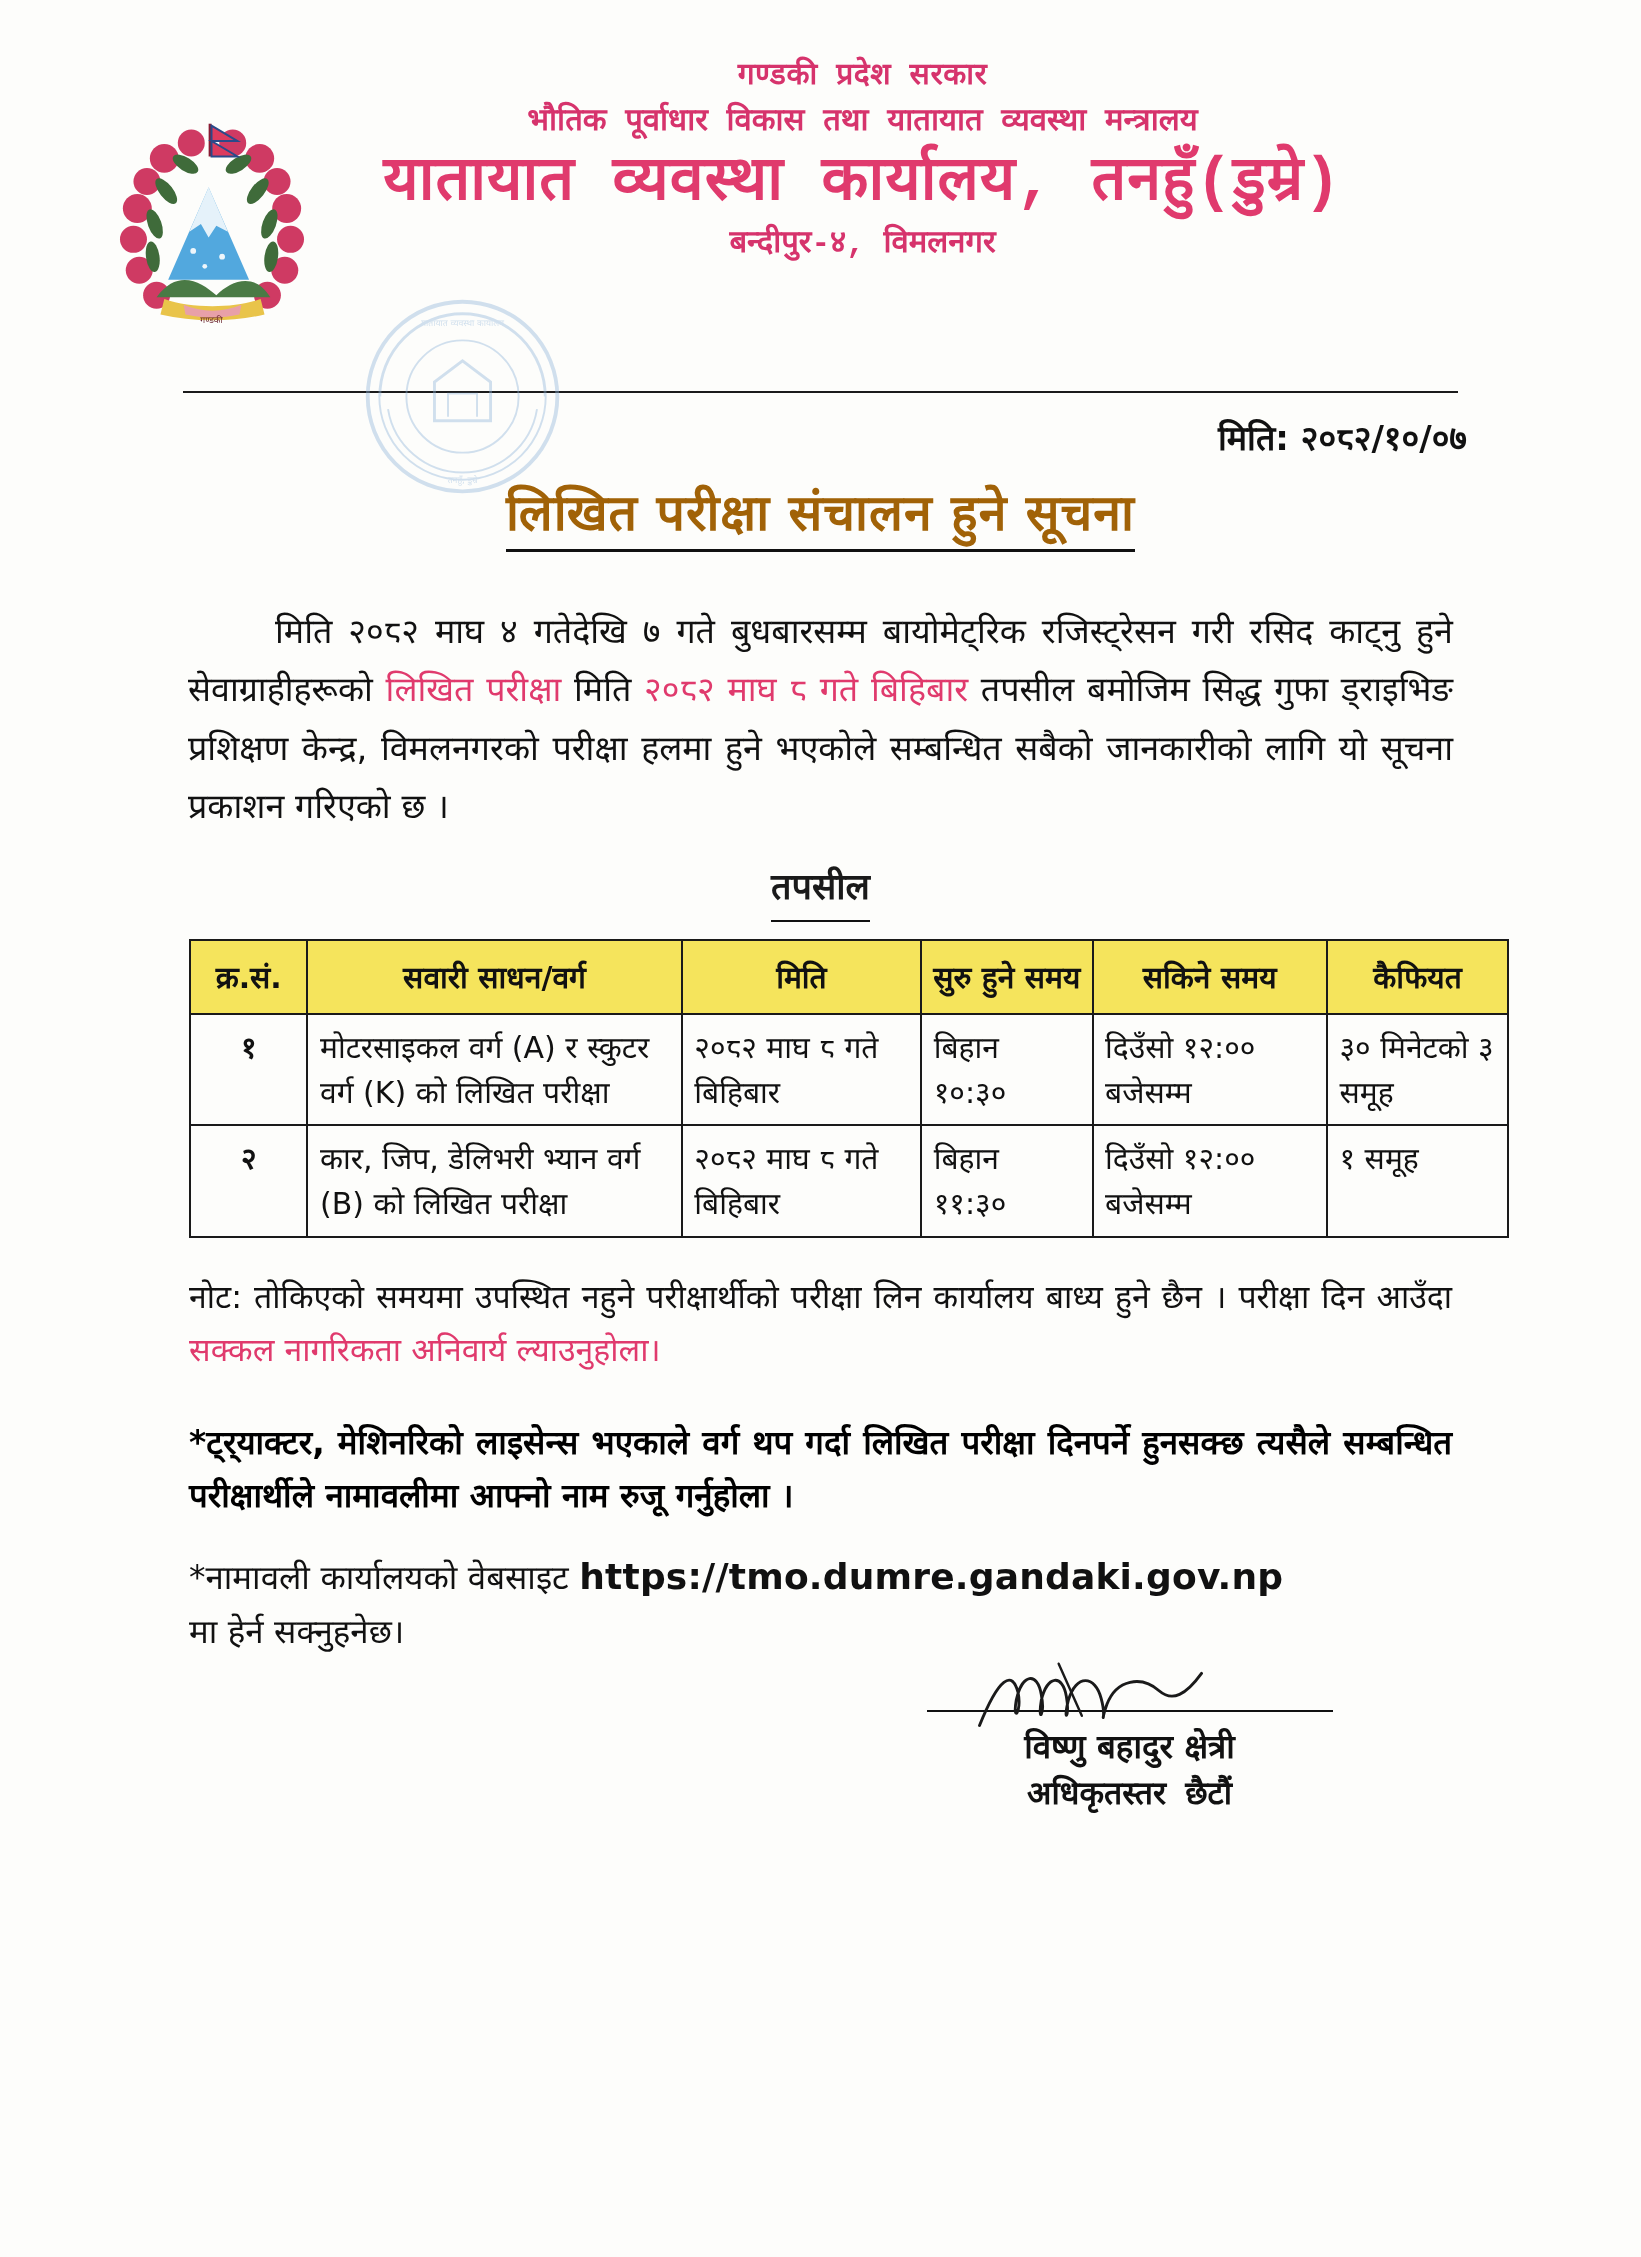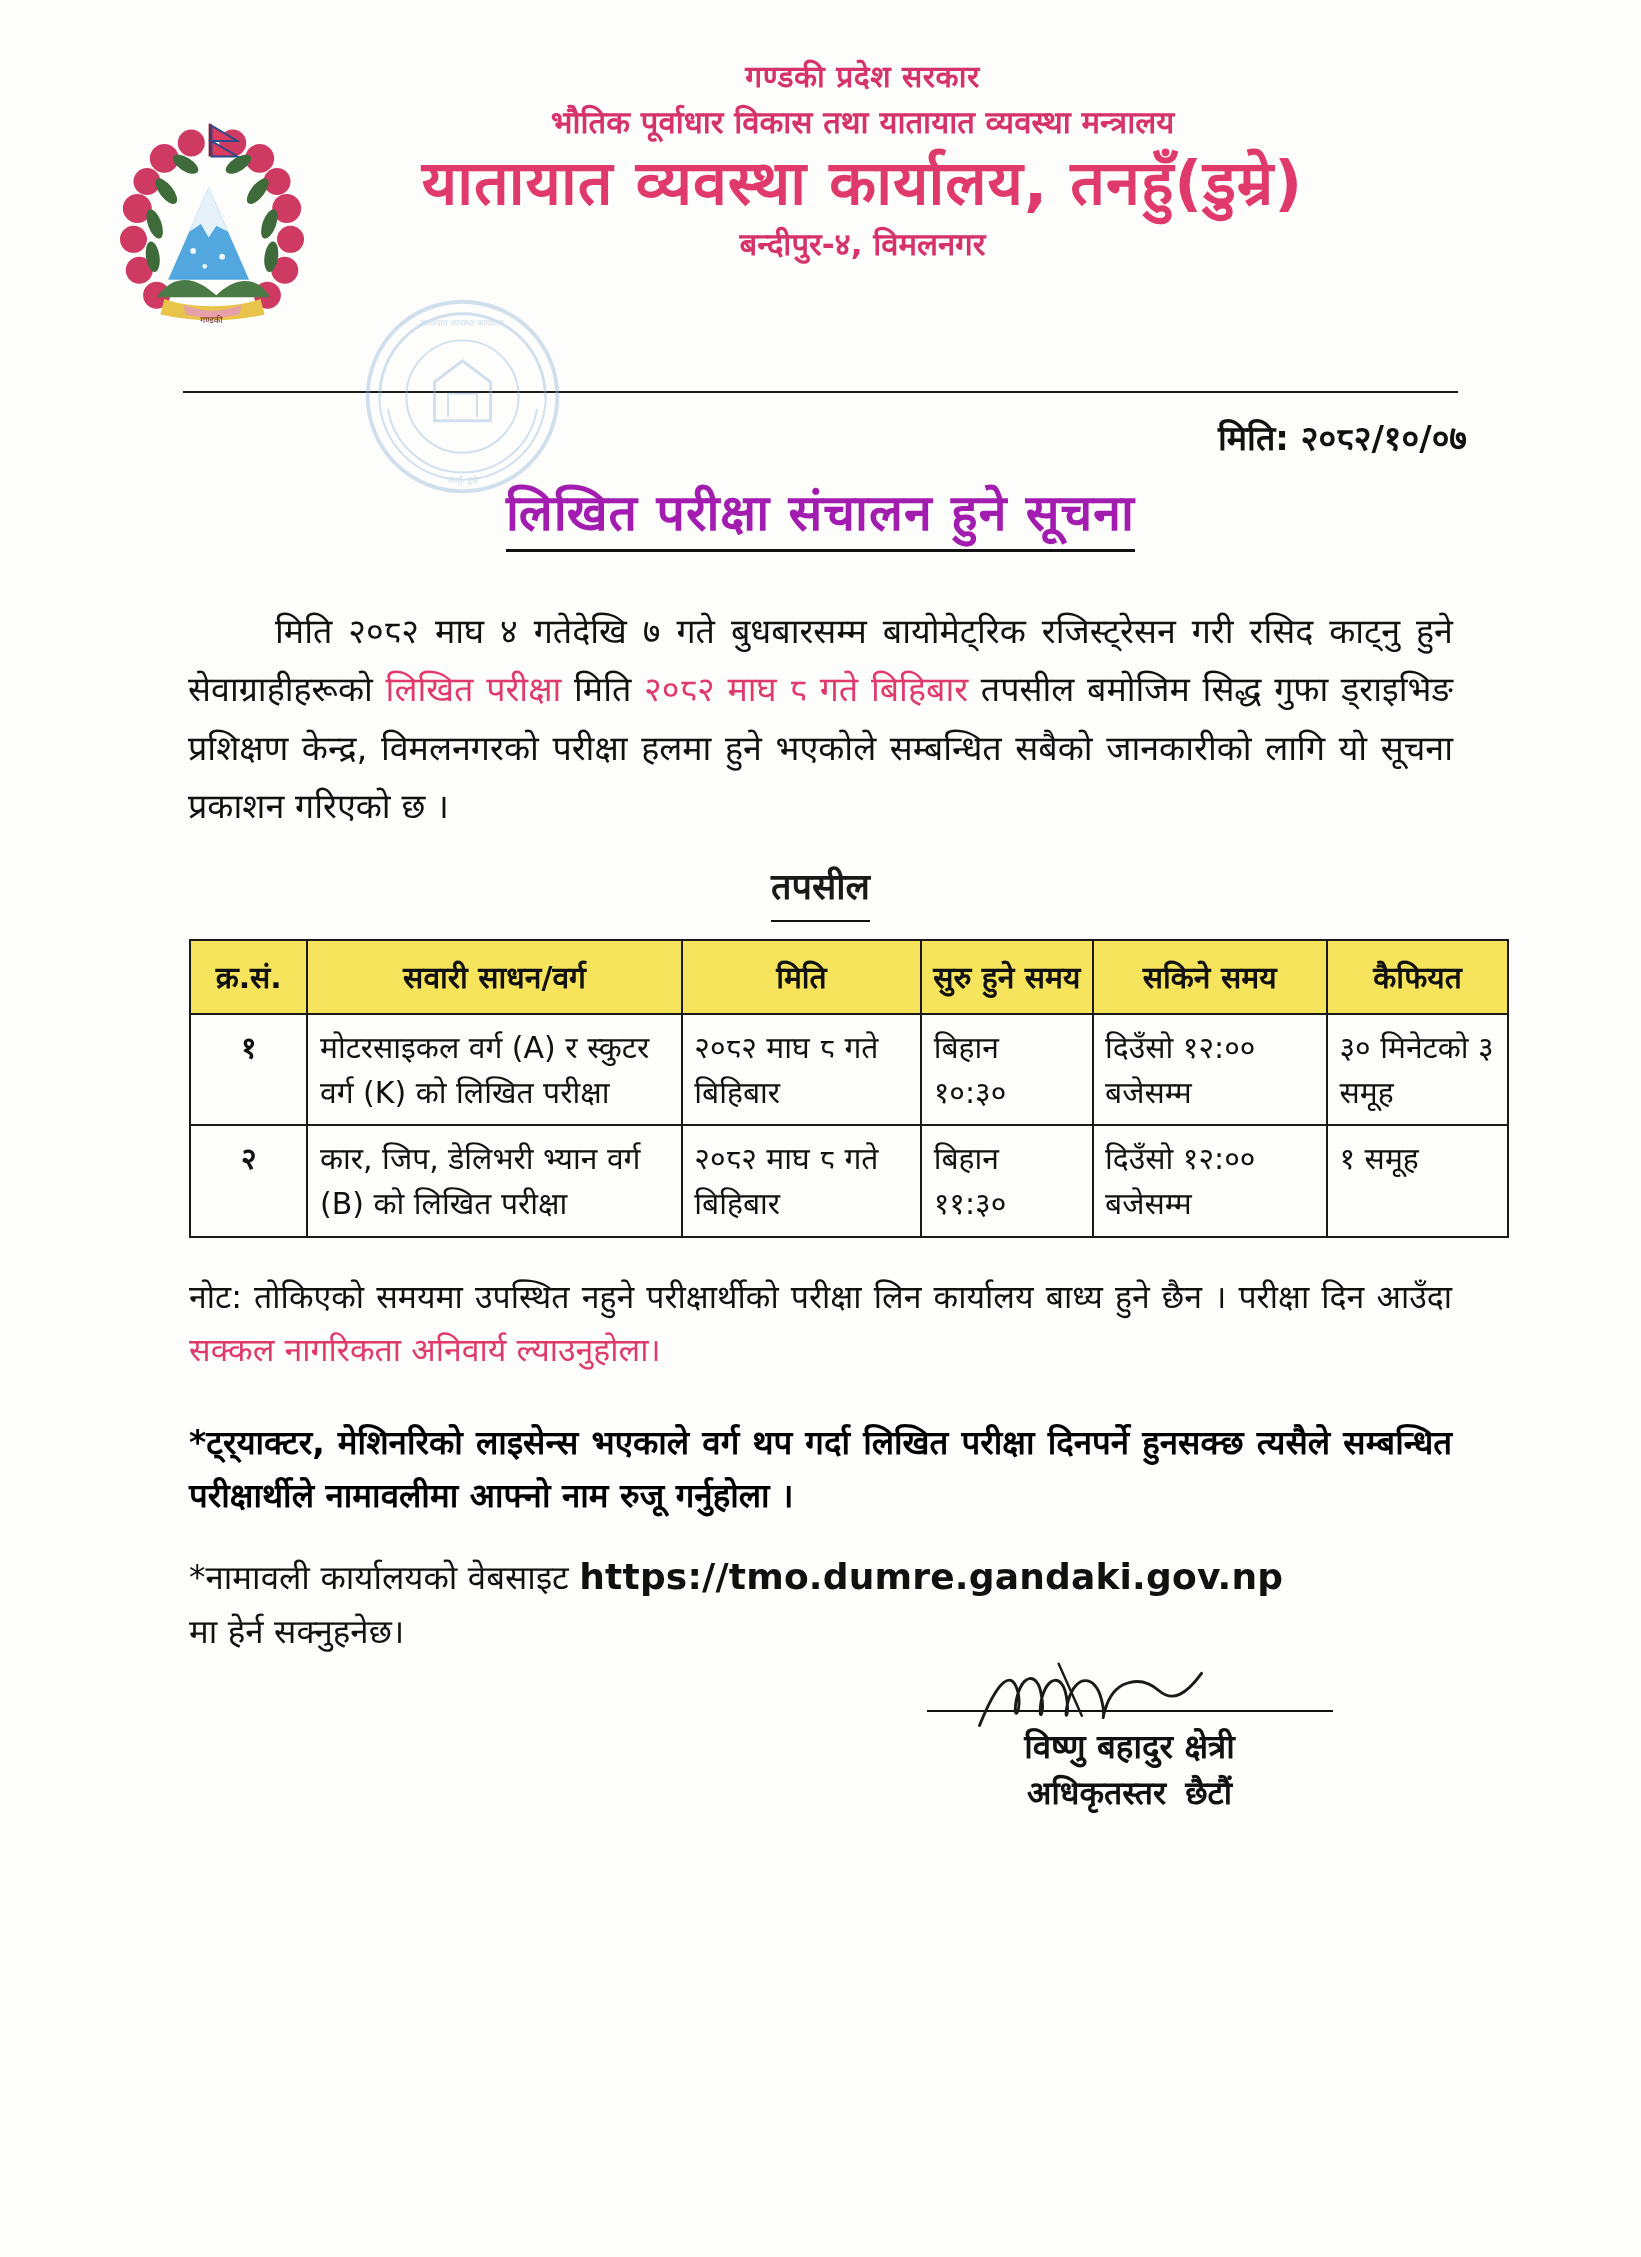--- a/index.html
+++ b/index.html
@@ -37,20 +37,21 @@
     top: 116px;
     width: 208px;
     height: 212px;
   }
   .emblem svg { display: block; width: 208px; height: 212px; }
 
   .header-text {
     text-align: center;
     padding-left: 174px;
     padding-right: 90px;
+    font-family: Liberation Mono, monospace;
   }
   .gov-line {
     color: #d6336c;
     font-size: 30px;
     font-weight: 600;
     letter-spacing: 0.5px;
     line-height: 1.25;
     margin-bottom: 7.7px;
   }
   .ministry-line {
@@ -107,21 +108,21 @@
 
   
   .notice-title-wrap {
     text-align: center;
     margin-top: 17.4px;
   }
   .notice-title {
     display: inline-block;
     font-size: 50px;
     font-weight: 700;
-    color: #a21caf;
+    color: #a16207;
     border-bottom: 3.9px solid #111;
     padding-bottom: 3.9px;
     letter-spacing: 1px;
   }
 
   
   .para {
     margin: 50px 188px 0 188px;
     font-size: 34px;
     line-height: 1.72;

